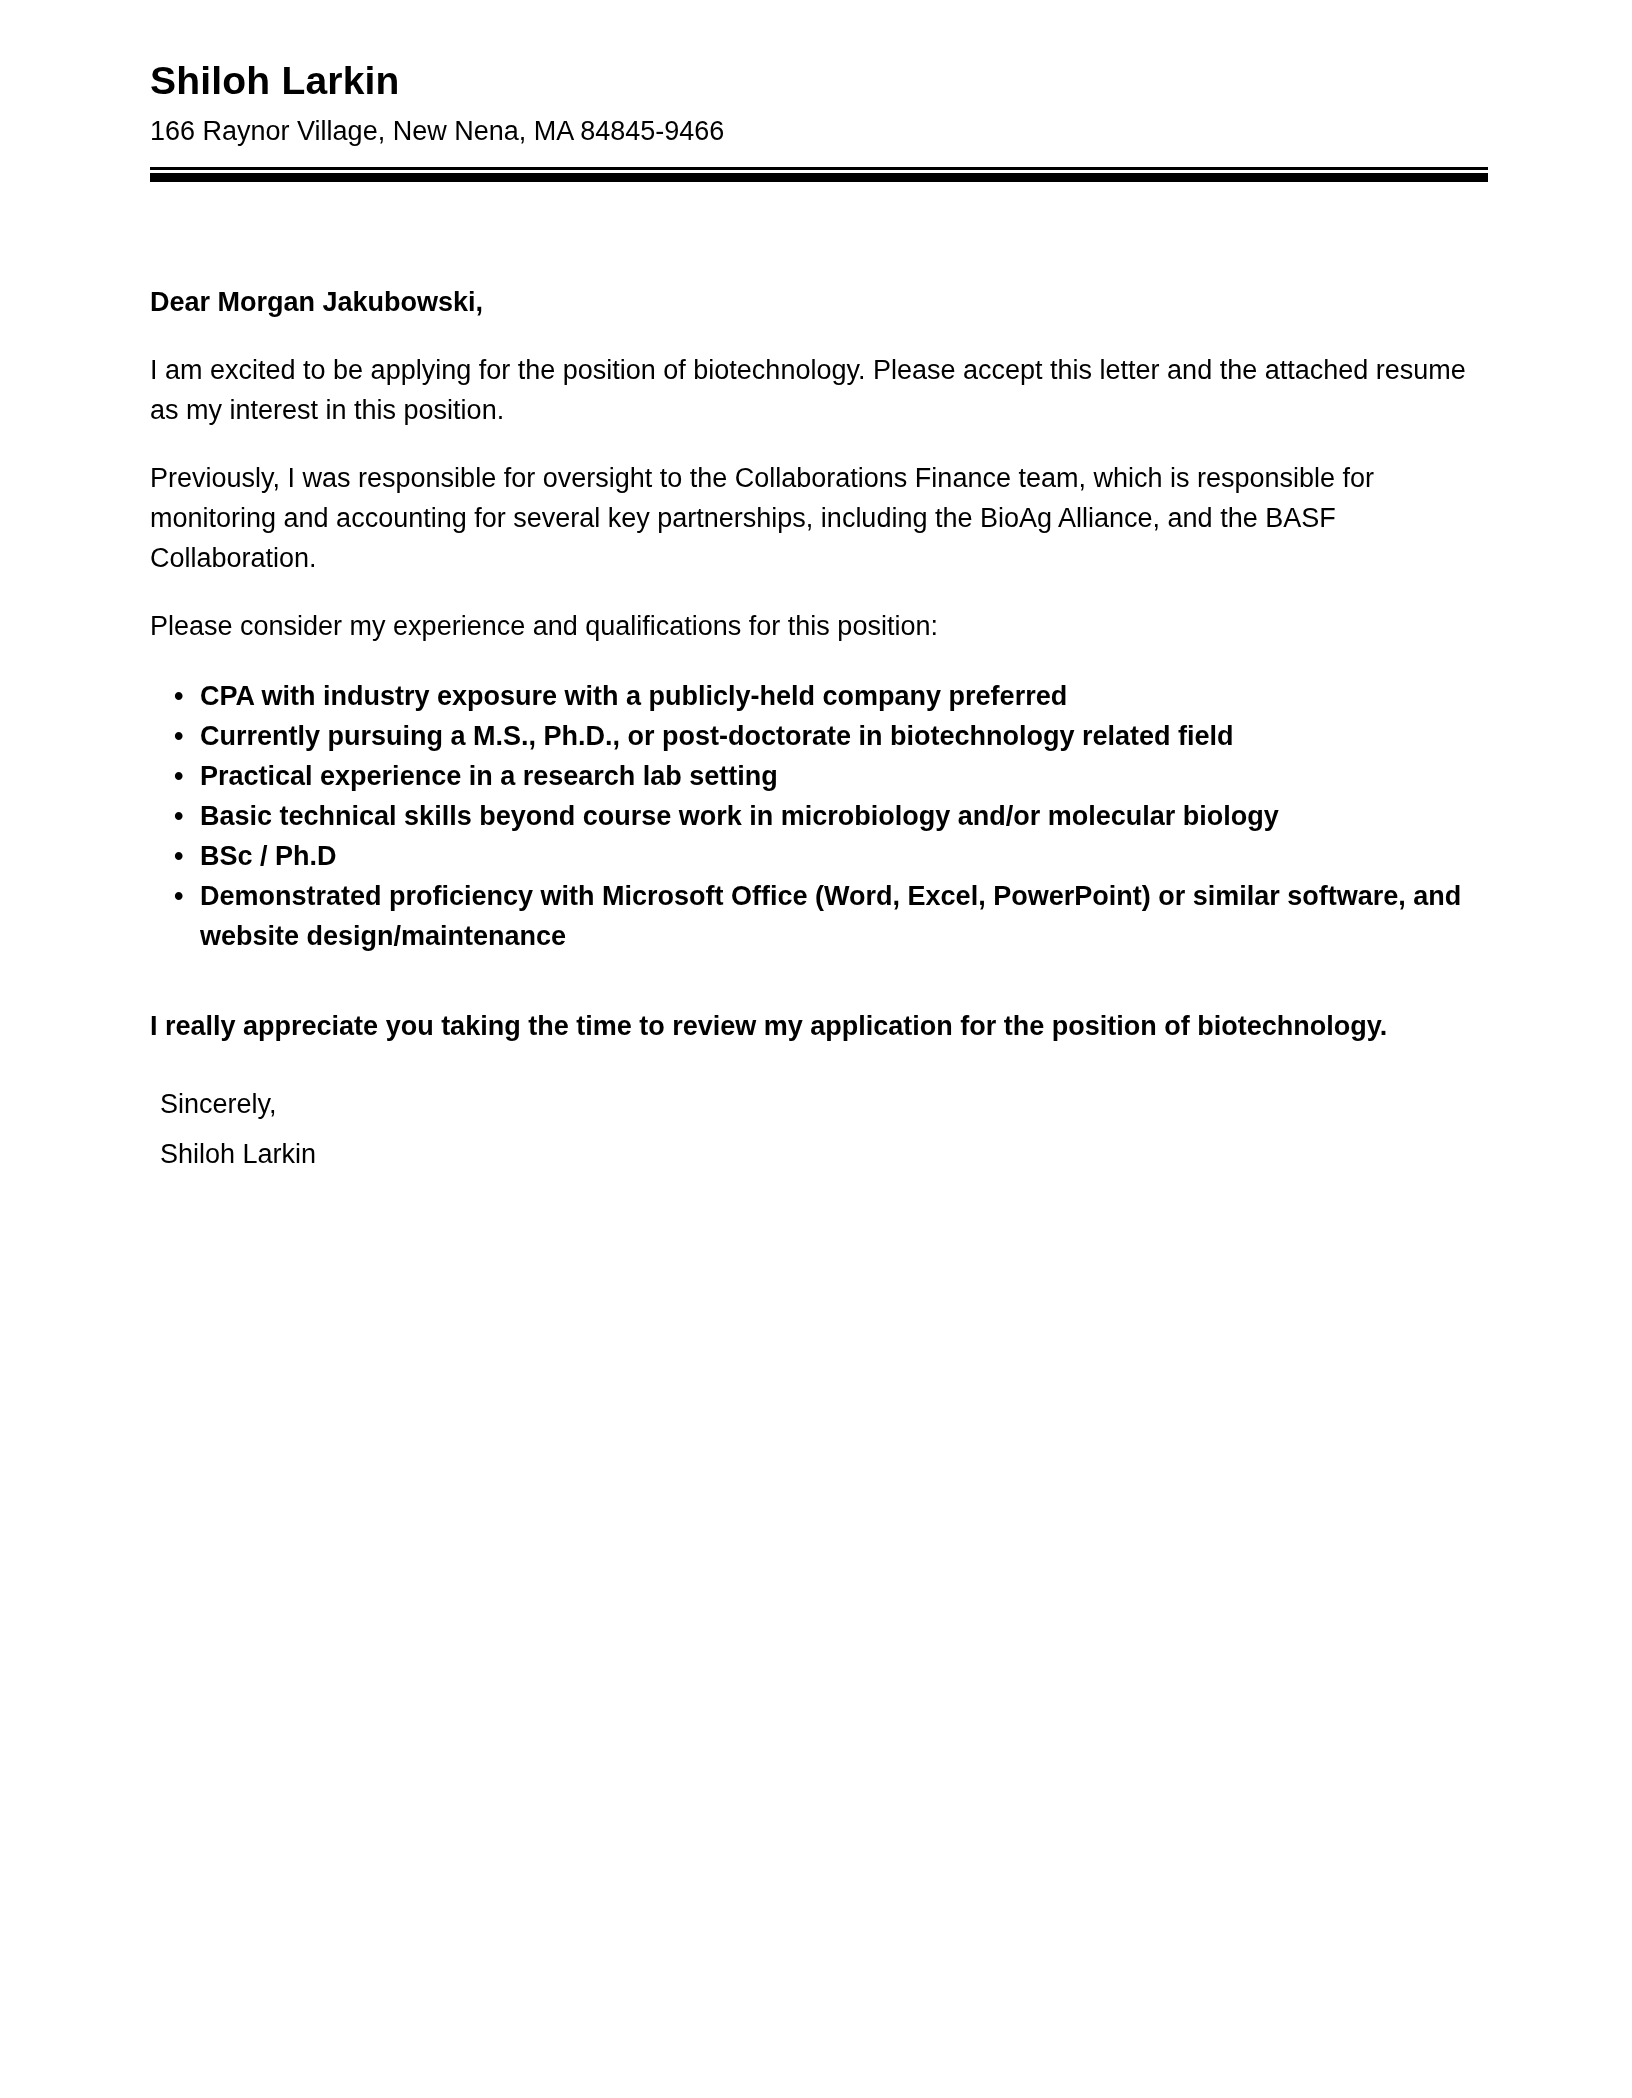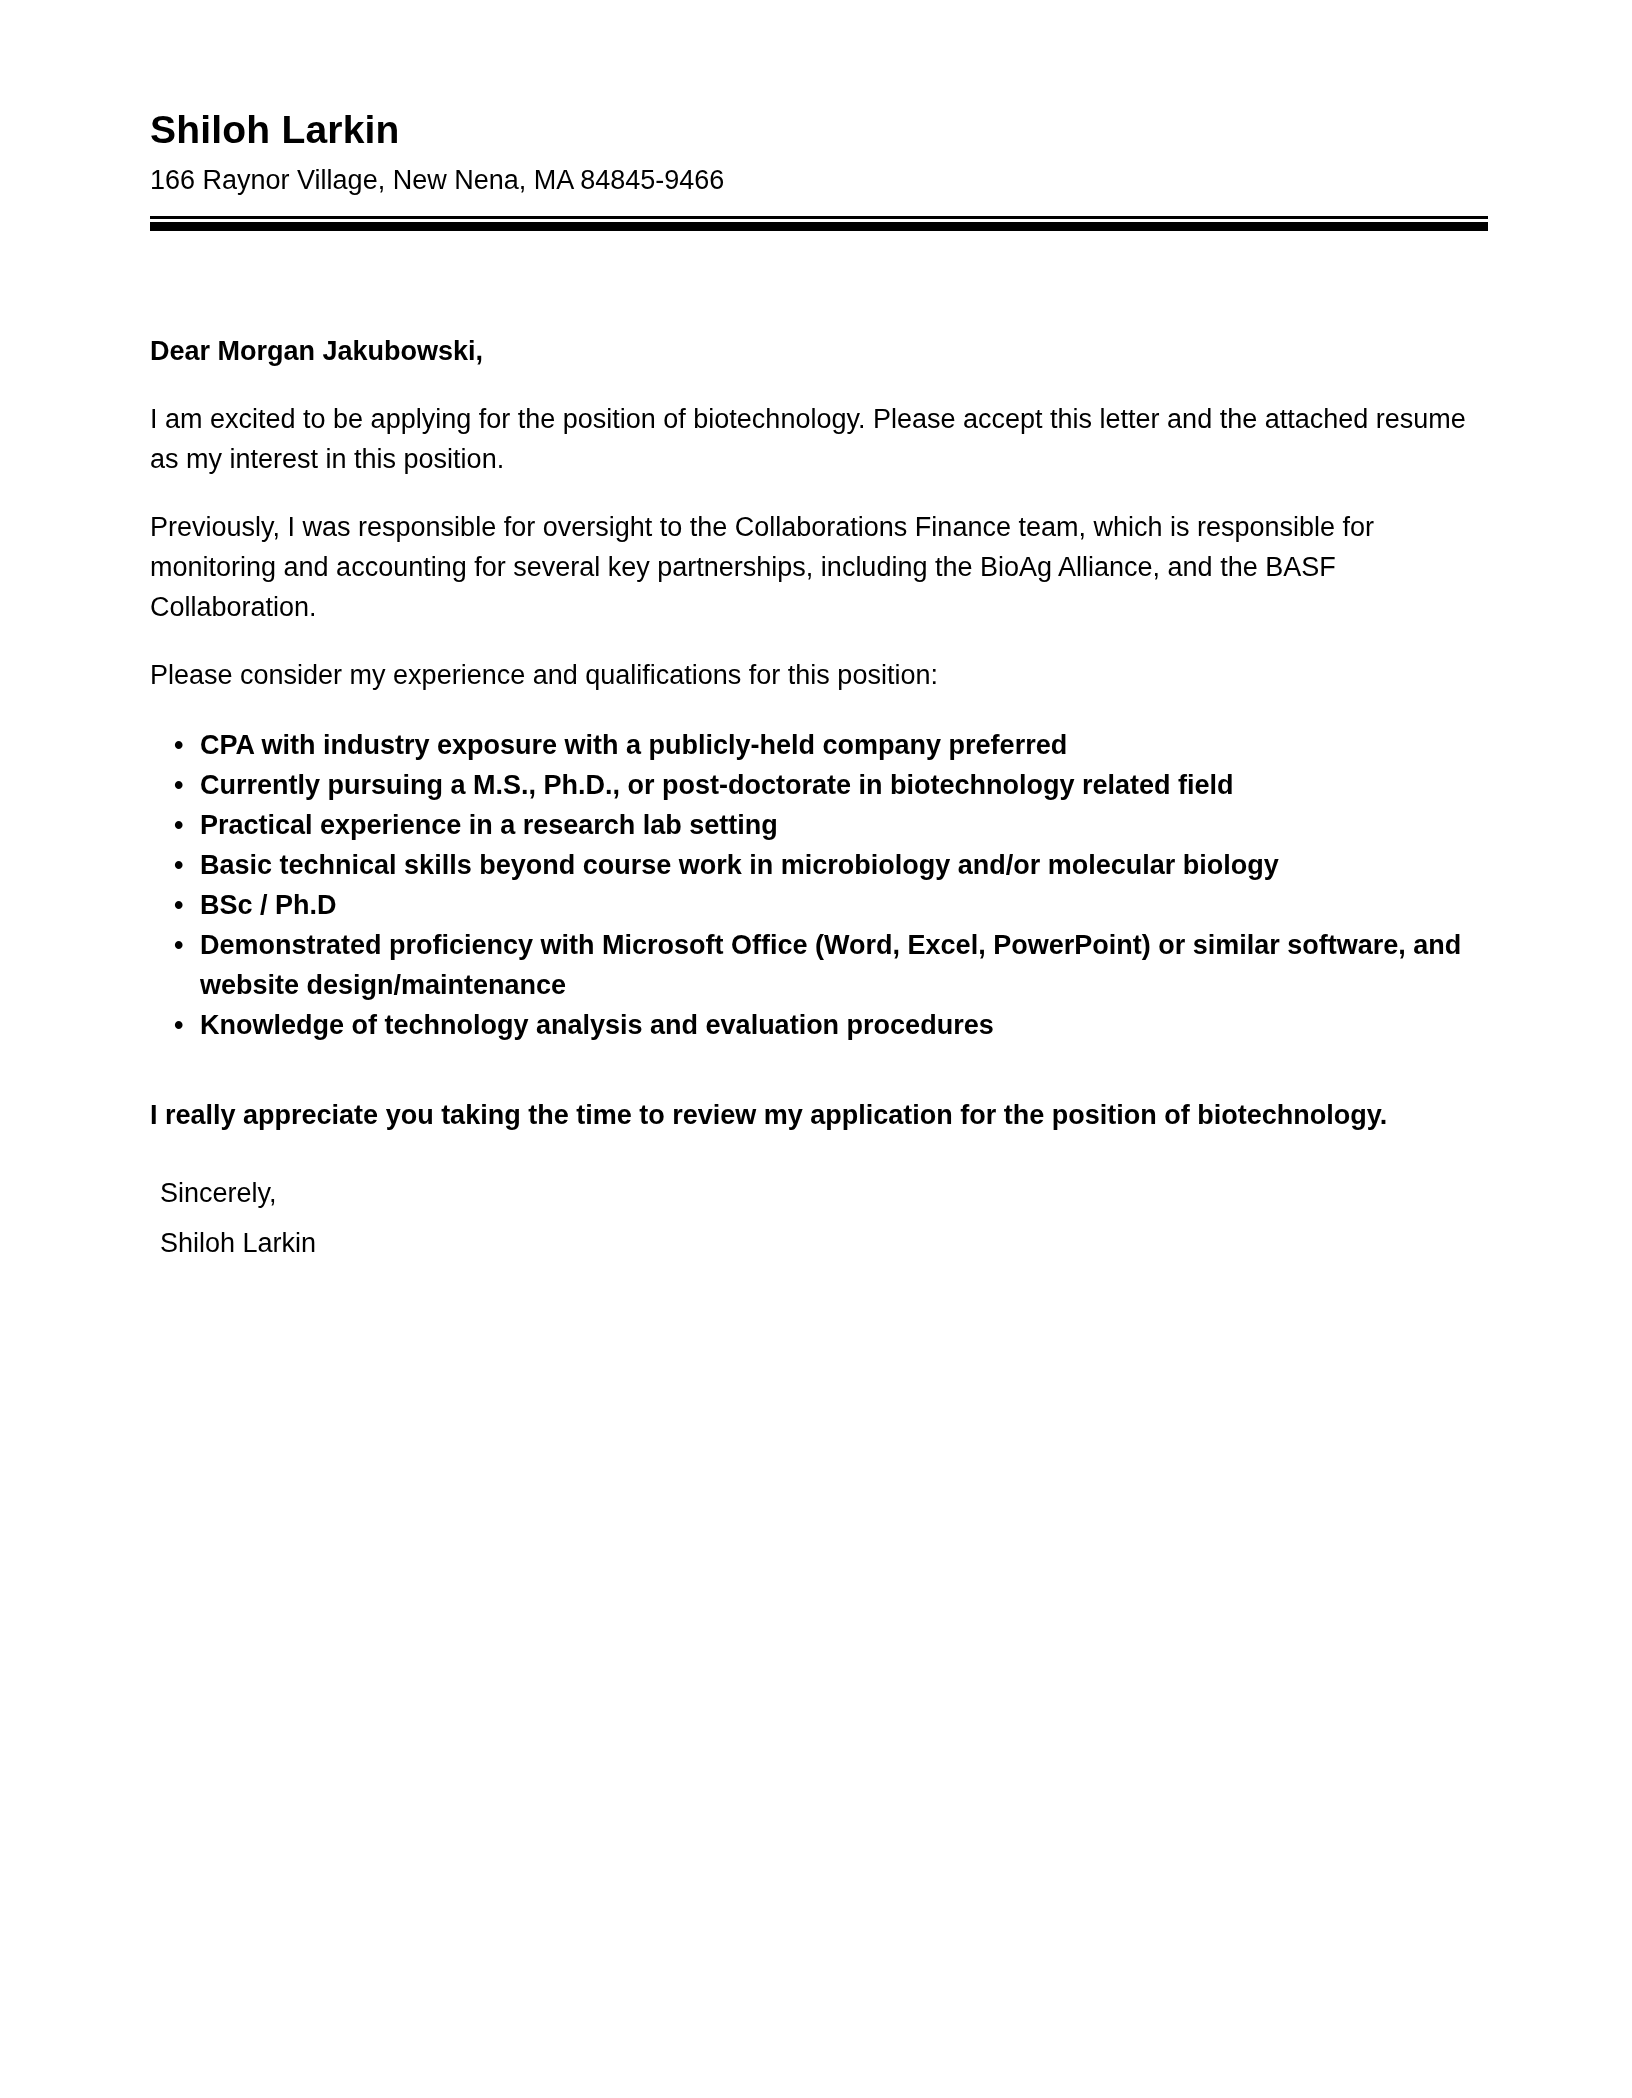--- a/index.html
+++ b/index.html
@@ -9,21 +9,21 @@
     background: #ffffff;
   }
   .page {
     position: relative;
     width: 1632px;
     height: 2098px;
     margin: 0 auto;
     background: #ffffff;
     color: #000000;
     font-family: "Liberation Sans", sans-serif;
-    padding: 108px 144px 0 150px;
+    padding: 59px 144px 0 150px;
     overflow: hidden;
   }
   
   .sender-name {
     margin: 0;
     font-size: 39px;
     font-weight: 700;
     line-height: 1.15;
     letter-spacing: 0.2px;
   }
@@ -112,21 +112,20 @@
 
     <p class="para">Please consider my experience and qualifications for this position:</p>
 
     <ul class="qualifications">
       <li>CPA with industry exposure with a publicly-held company preferred</li>
       <li>Currently pursuing a M.S., Ph.D., or post-doctorate in biotechnology related field</li>
       <li>Practical experience in a research lab setting</li>
       <li>Basic technical skills beyond course work in microbiology and/or molecular biology</li>
       <li>BSc / Ph.D</li>
       <li>Demonstrated proficiency with Microsoft Office (Word, Excel, PowerPoint) or similar software, and website design/maintenance</li>
-      <li>Knowledge of technology analysis and evaluation procedures</li>
     </ul>
 
     <p class="closing-statement">I really appreciate you taking the time to review my application for the position of biotechnology.</p>
 
     <div class="signoff-block">
       <p class="signoff">Sincerely,</p>
       <p class="signature">Shiloh Larkin</p>
     </div>
 
   </main>

